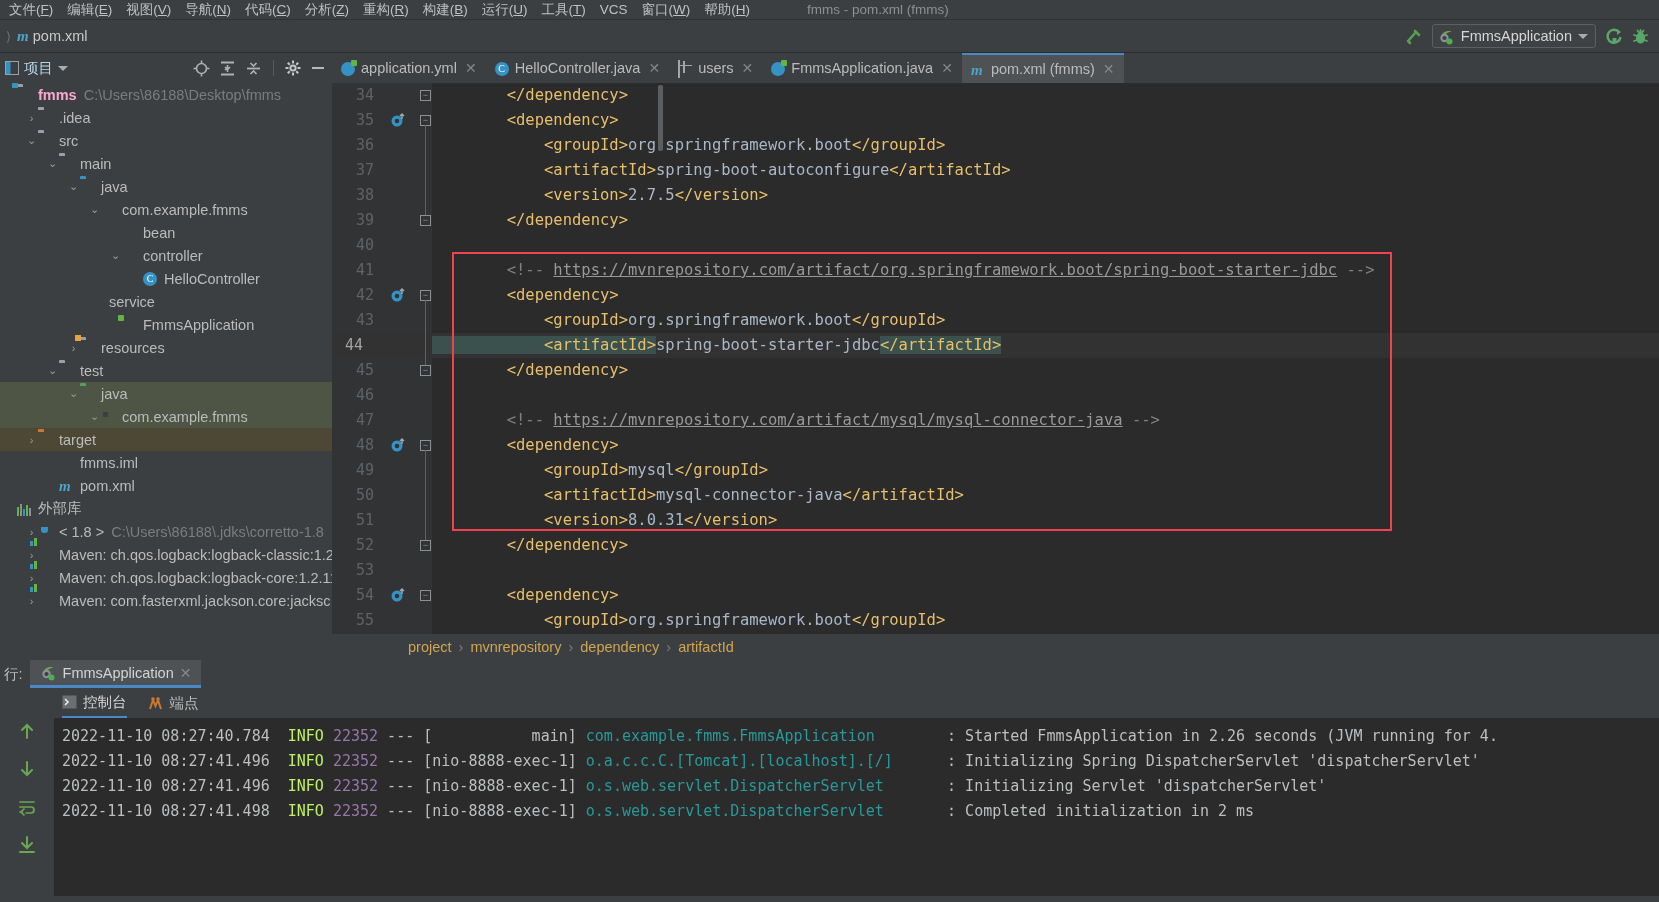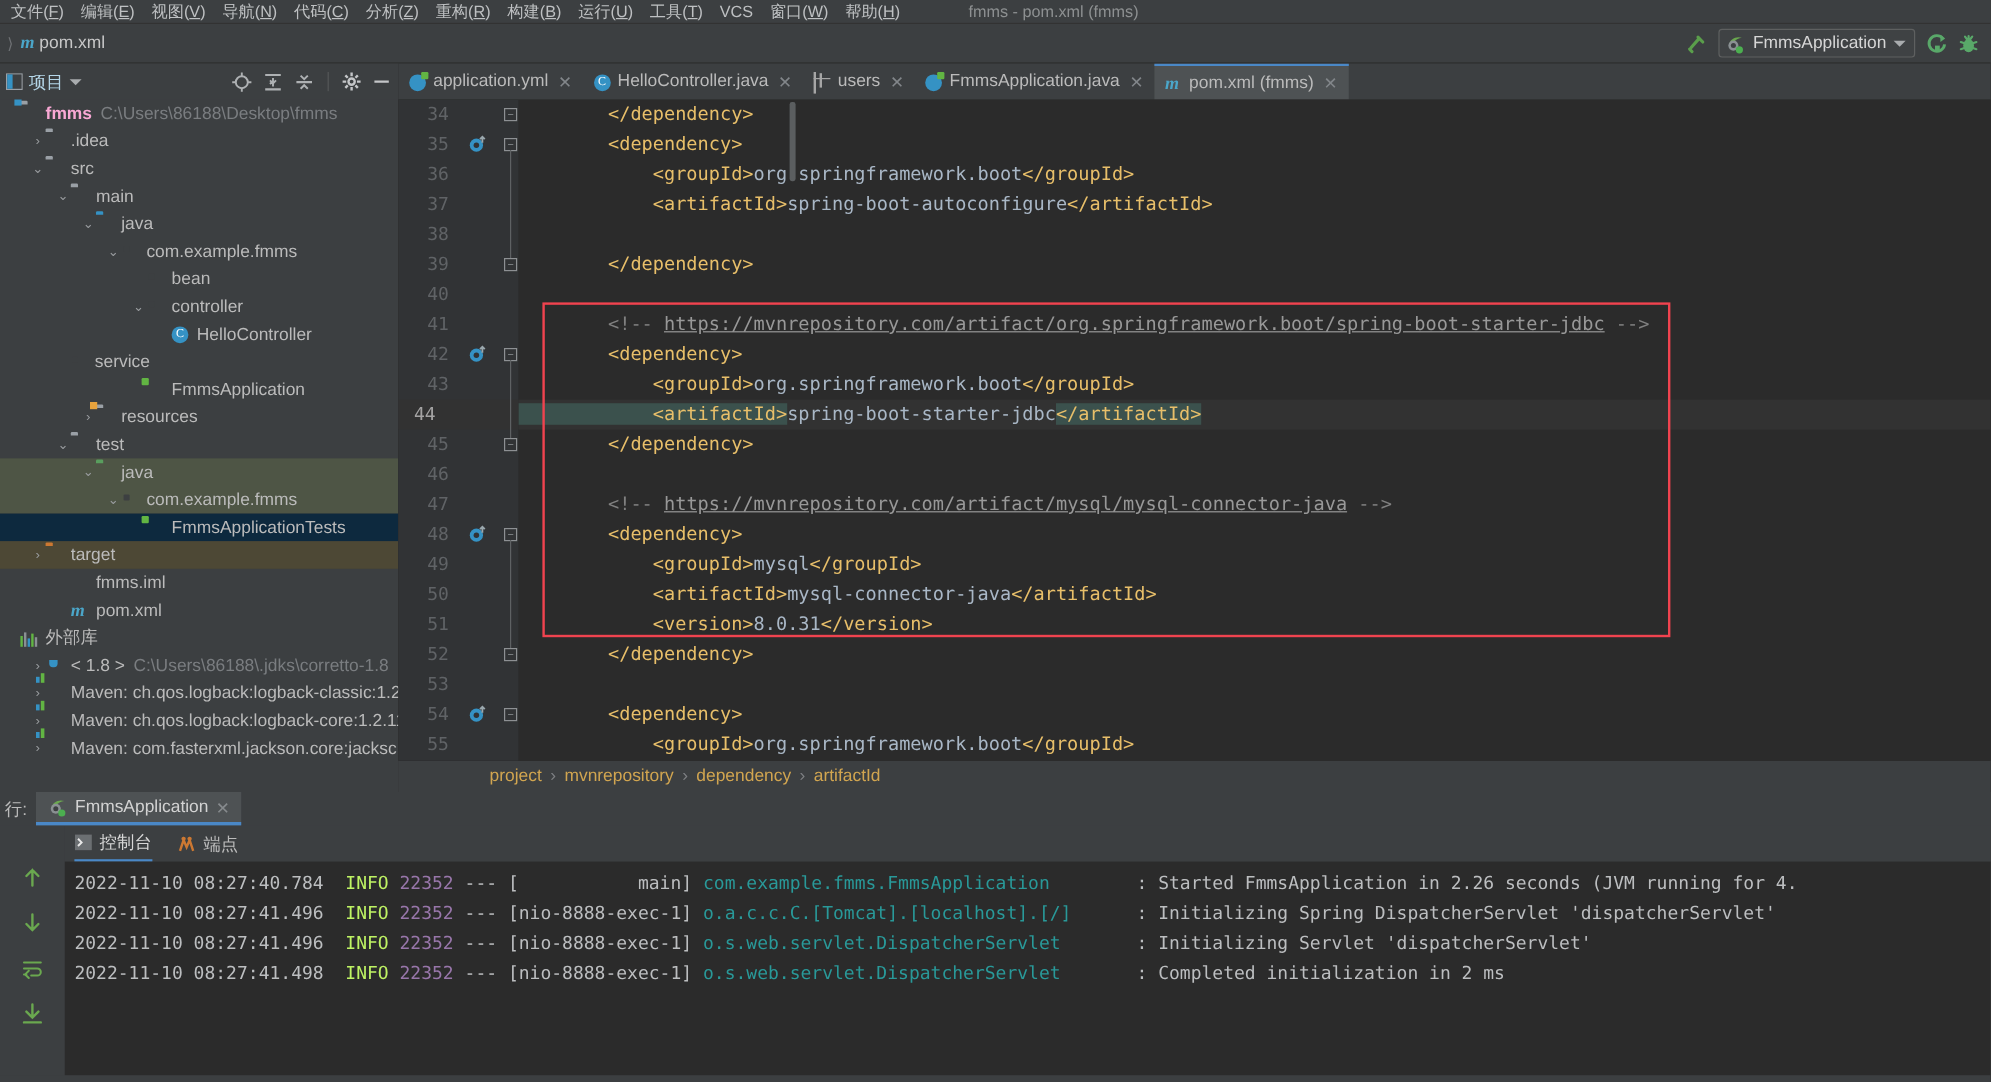--- a/index.html
+++ b/index.html
@@ -303,21 +303,21 @@
             <span class="ico"><span class="pkg"></span></span>
             <span class="nm">controller</span>
           </div>
           <div class="trow" style="padding-left: 130px;">
             <span class="arrow"></span>
             <span class="ico">
               <span class="cls">C</span>
             </span>
             <span class="nm">HelloController</span>
           </div>
-          <div class="trow" style="padding-left: 45px;">
+          <div class="trow" style="padding-left: 75px;">
             <span class="arrow"></span>
             <span class="ico"><span class="pkg"></span></span>
             <span class="nm">service</span>
           </div>
           <div class="trow" style="padding-left: 109px;">
             <span class="arrow"></span>
             <span class="ico"><span class="spring"></span></span>
             <span class="nm">FmmsApplication</span>
           </div>
           <div class="trow" style="padding-left: 67px;">
@@ -332,25 +332,20 @@
           </div>
           <div class="trow sel-green" style="padding-left: 67px;">
             <span class="arrow">⌄</span>
             <span class="ico"><span class="fldr green"></span></span>
             <span class="nm">java</span>
           </div>
           <div class="trow sel-green" style="padding-left: 88px;">
             <span class="arrow">⌄</span>
             <span class="ico"><span class="pkg"></span></span>
             <span class="nm">com.example.fmms</span>
-          </div>
-          <div class="trow sel-blue" style="padding-left: 109px;">
-            <span class="arrow"></span>
-            <span class="ico"><span class="spring" style="background:#3592c4"></span></span>
-            <span class="nm">FmmsApplicationTests</span>
           </div>
           <div class="trow sel-olive" style="padding-left: 25px;">
             <span class="arrow">›</span>
             <span class="ico"><span class="fldr orange"></span></span>
             <span class="nm">target</span>
           </div>
           <div class="trow" style="padding-left: 46px;">
             <span class="arrow"></span>
             <span class="ico"><span class="iml"></span></span>
             <span class="nm">fmms.iml</span>
@@ -495,20 +490,21 @@
             <div class="lnum" style="top: 525px;">55</div>
             <div class="foldline" style="top: 42px; height: 90px;"></div>
             <div class="foldline" style="top: 217px; height: 65px;"></div>
             <div class="foldline" style="top: 367px; height: 90px;"></div>
           </div>
         <div class="codearea" id="codearea">
             <div class="cline" style="top: 0px;"><span class="t-tag">        &lt;/dependency&gt;</span></div>
             <div class="cline" style="top: 25px;"><span class="t-tag">        &lt;dependency&gt;</span></div>
             <div class="cline" style="top: 50px;"><span class="t-tag">            &lt;groupId&gt;</span><span class="t-txt">org.springframework.boot</span><span class="t-tag">&lt;/groupId&gt;</span></div>
             <div class="cline" style="top: 75px;"><span class="t-tag">            &lt;artifactId&gt;</span><span class="t-txt">spring-boot-autoconfigure</span><span class="t-tag">&lt;/artifactId&gt;</span></div>
+            <div class="cline" style="top: 100px;"><span class="t-tag">            &lt;version&gt;</span><span class="t-txt">2.7.5</span><span class="t-tag">&lt;/version&gt;</span></div>
             <div class="cline" style="top: 125px;"><span class="t-tag">        &lt;/dependency&gt;</span></div>
             <div class="cline" style="top: 150px;"></div>
             <div class="cline" style="top: 175px;"><span class="t-cmt">        &lt;!-- </span><span class="t-url">https://mvnrepository.com/artifact/org.springframework.boot/spring-boot-starter-jdbc</span><span class="t-cmt"> --&gt;</span></div>
             <div class="cline" style="top: 200px;"><span class="t-tag">        &lt;dependency&gt;</span></div>
             <div class="cline" style="top: 225px;"><span class="t-tag">            &lt;groupId&gt;</span><span class="t-txt">org.springframework.boot</span><span class="t-tag">&lt;/groupId&gt;</span></div>
             <div class="curline-bg" style="top: 250px;"></div>
             <div class="cline" style="top: 250px;"><span class="t-tag hl-match">            &lt;artifactId&gt;</span><span class="t-txt">spring-boot-starter-jdbc</span><span class="t-tag hl-match">&lt;/artifactId&gt;</span></div>
             <div class="cline" style="top: 275px;"><span class="t-tag">        &lt;/dependency&gt;</span></div>
             <div class="cline" style="top: 300px;"></div>
             <div class="cline" style="top: 325px;"><span class="t-cmt">        &lt;!-- </span><span class="t-url">https://mvnrepository.com/artifact/mysql/mysql-connector-java</span><span class="t-cmt"> --&gt;</span></div>

